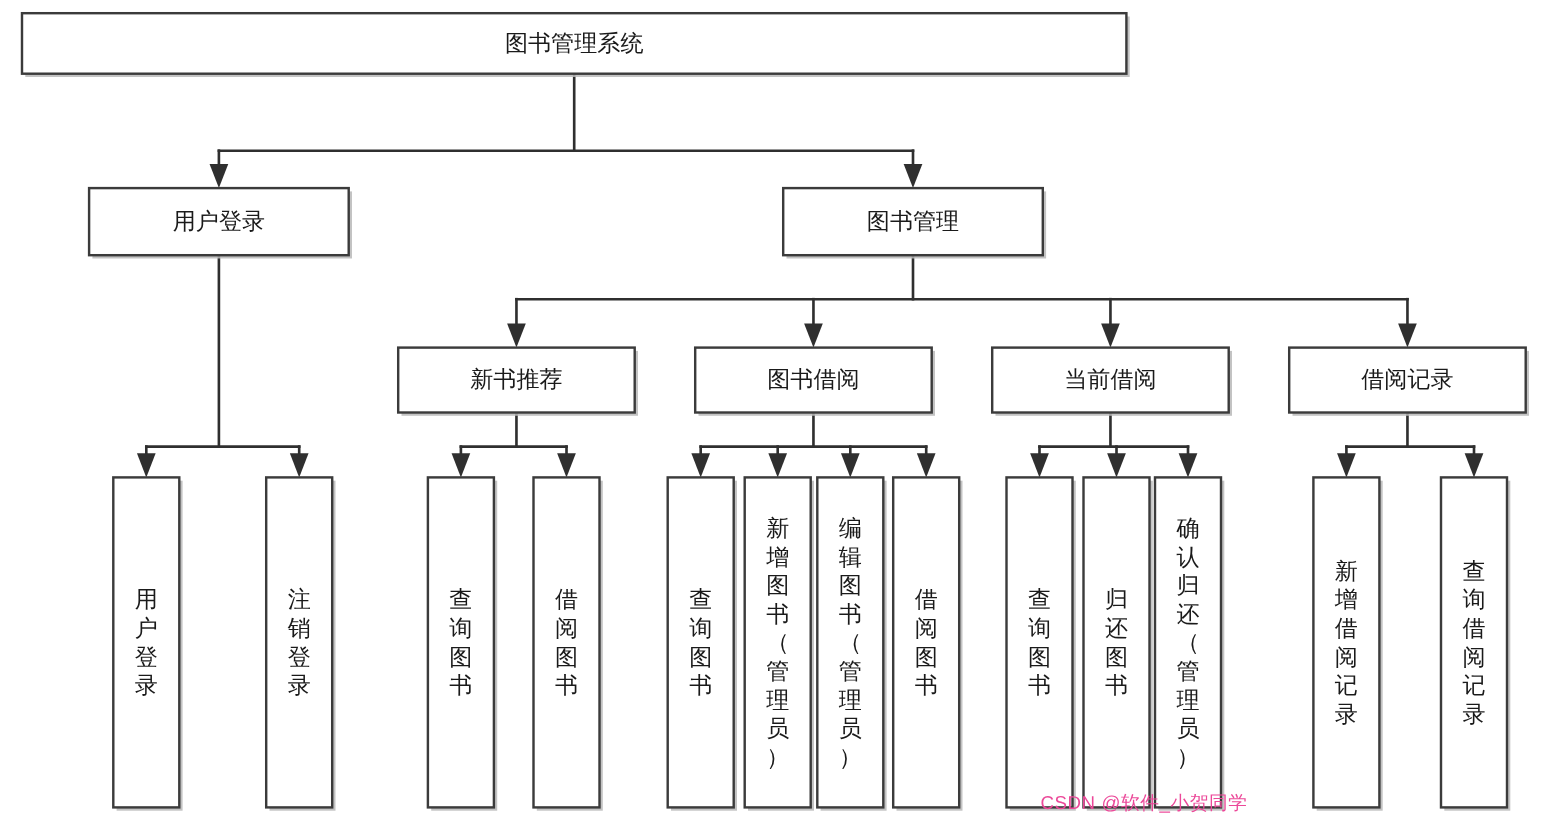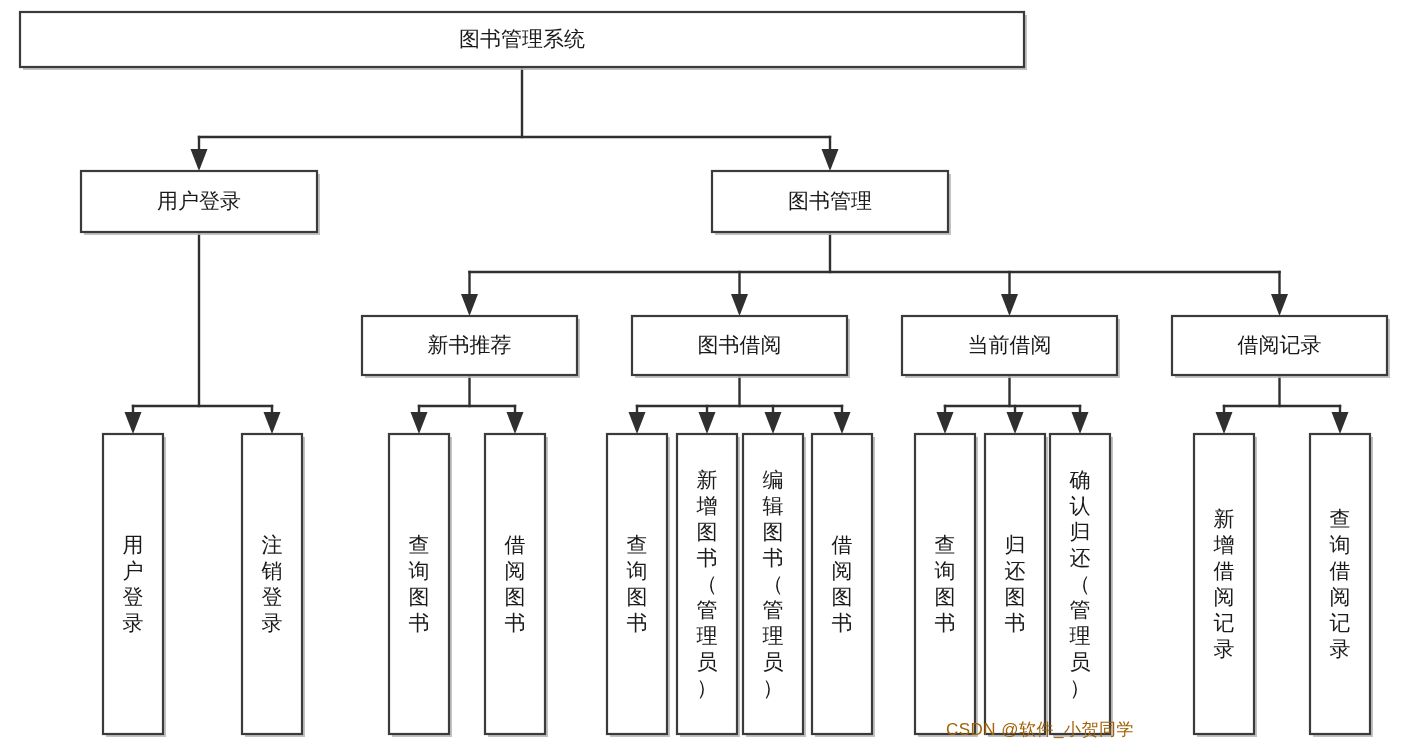--- a/index.html
+++ b/index.html
@@ -59,21 +59,21 @@
     font-size: 21px;
     fill: #1a1a1a;
     text-anchor: middle;
   }
   .watermark {
     position: absolute;
     right: 14px;
     bottom: 6px;
     font-family: "Liberation Sans", "DejaVu Sans", sans-serif;
     font-size: 17px;
-    color: #a16207;
+    color: #ec4899;
     letter-spacing: 0.5px;
     white-space: nowrap;
     user-select: none;
   }
 </style>
 </head>
 <body>
 
 <div id="diagram-root">
   <svg class="flow-canvas" viewBox="0 0 1405 747" xmlns="http://www.w3.org/2000/svg">

